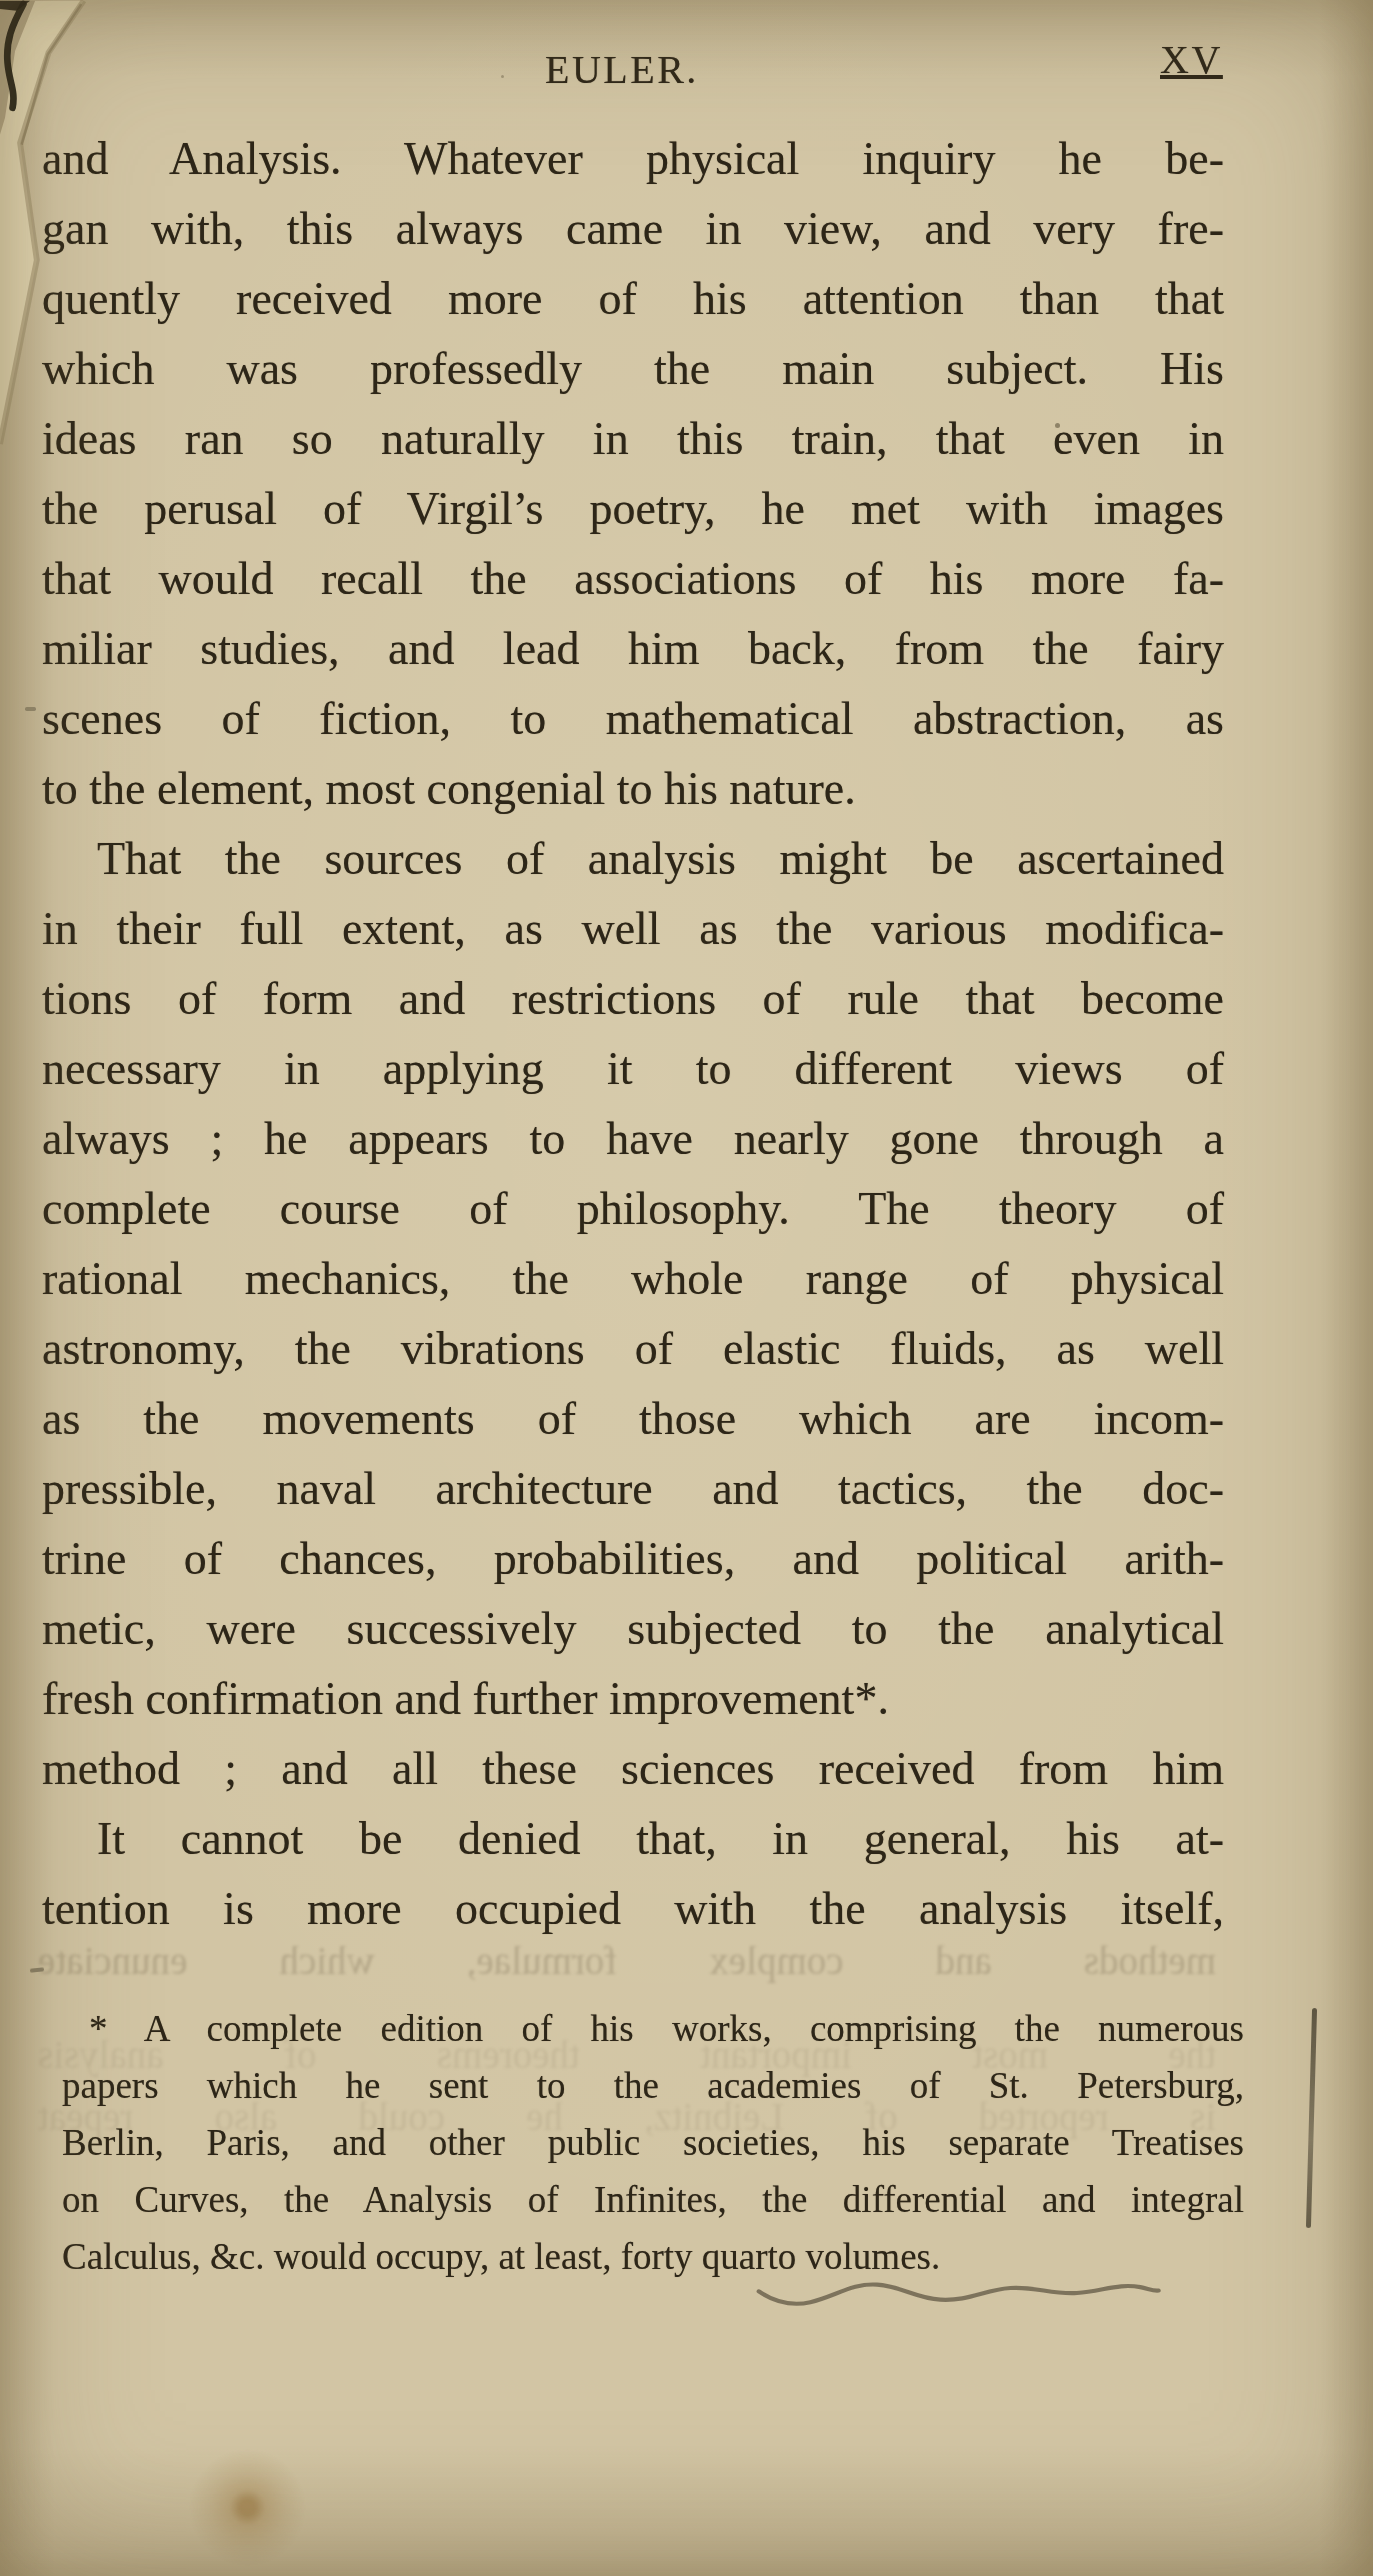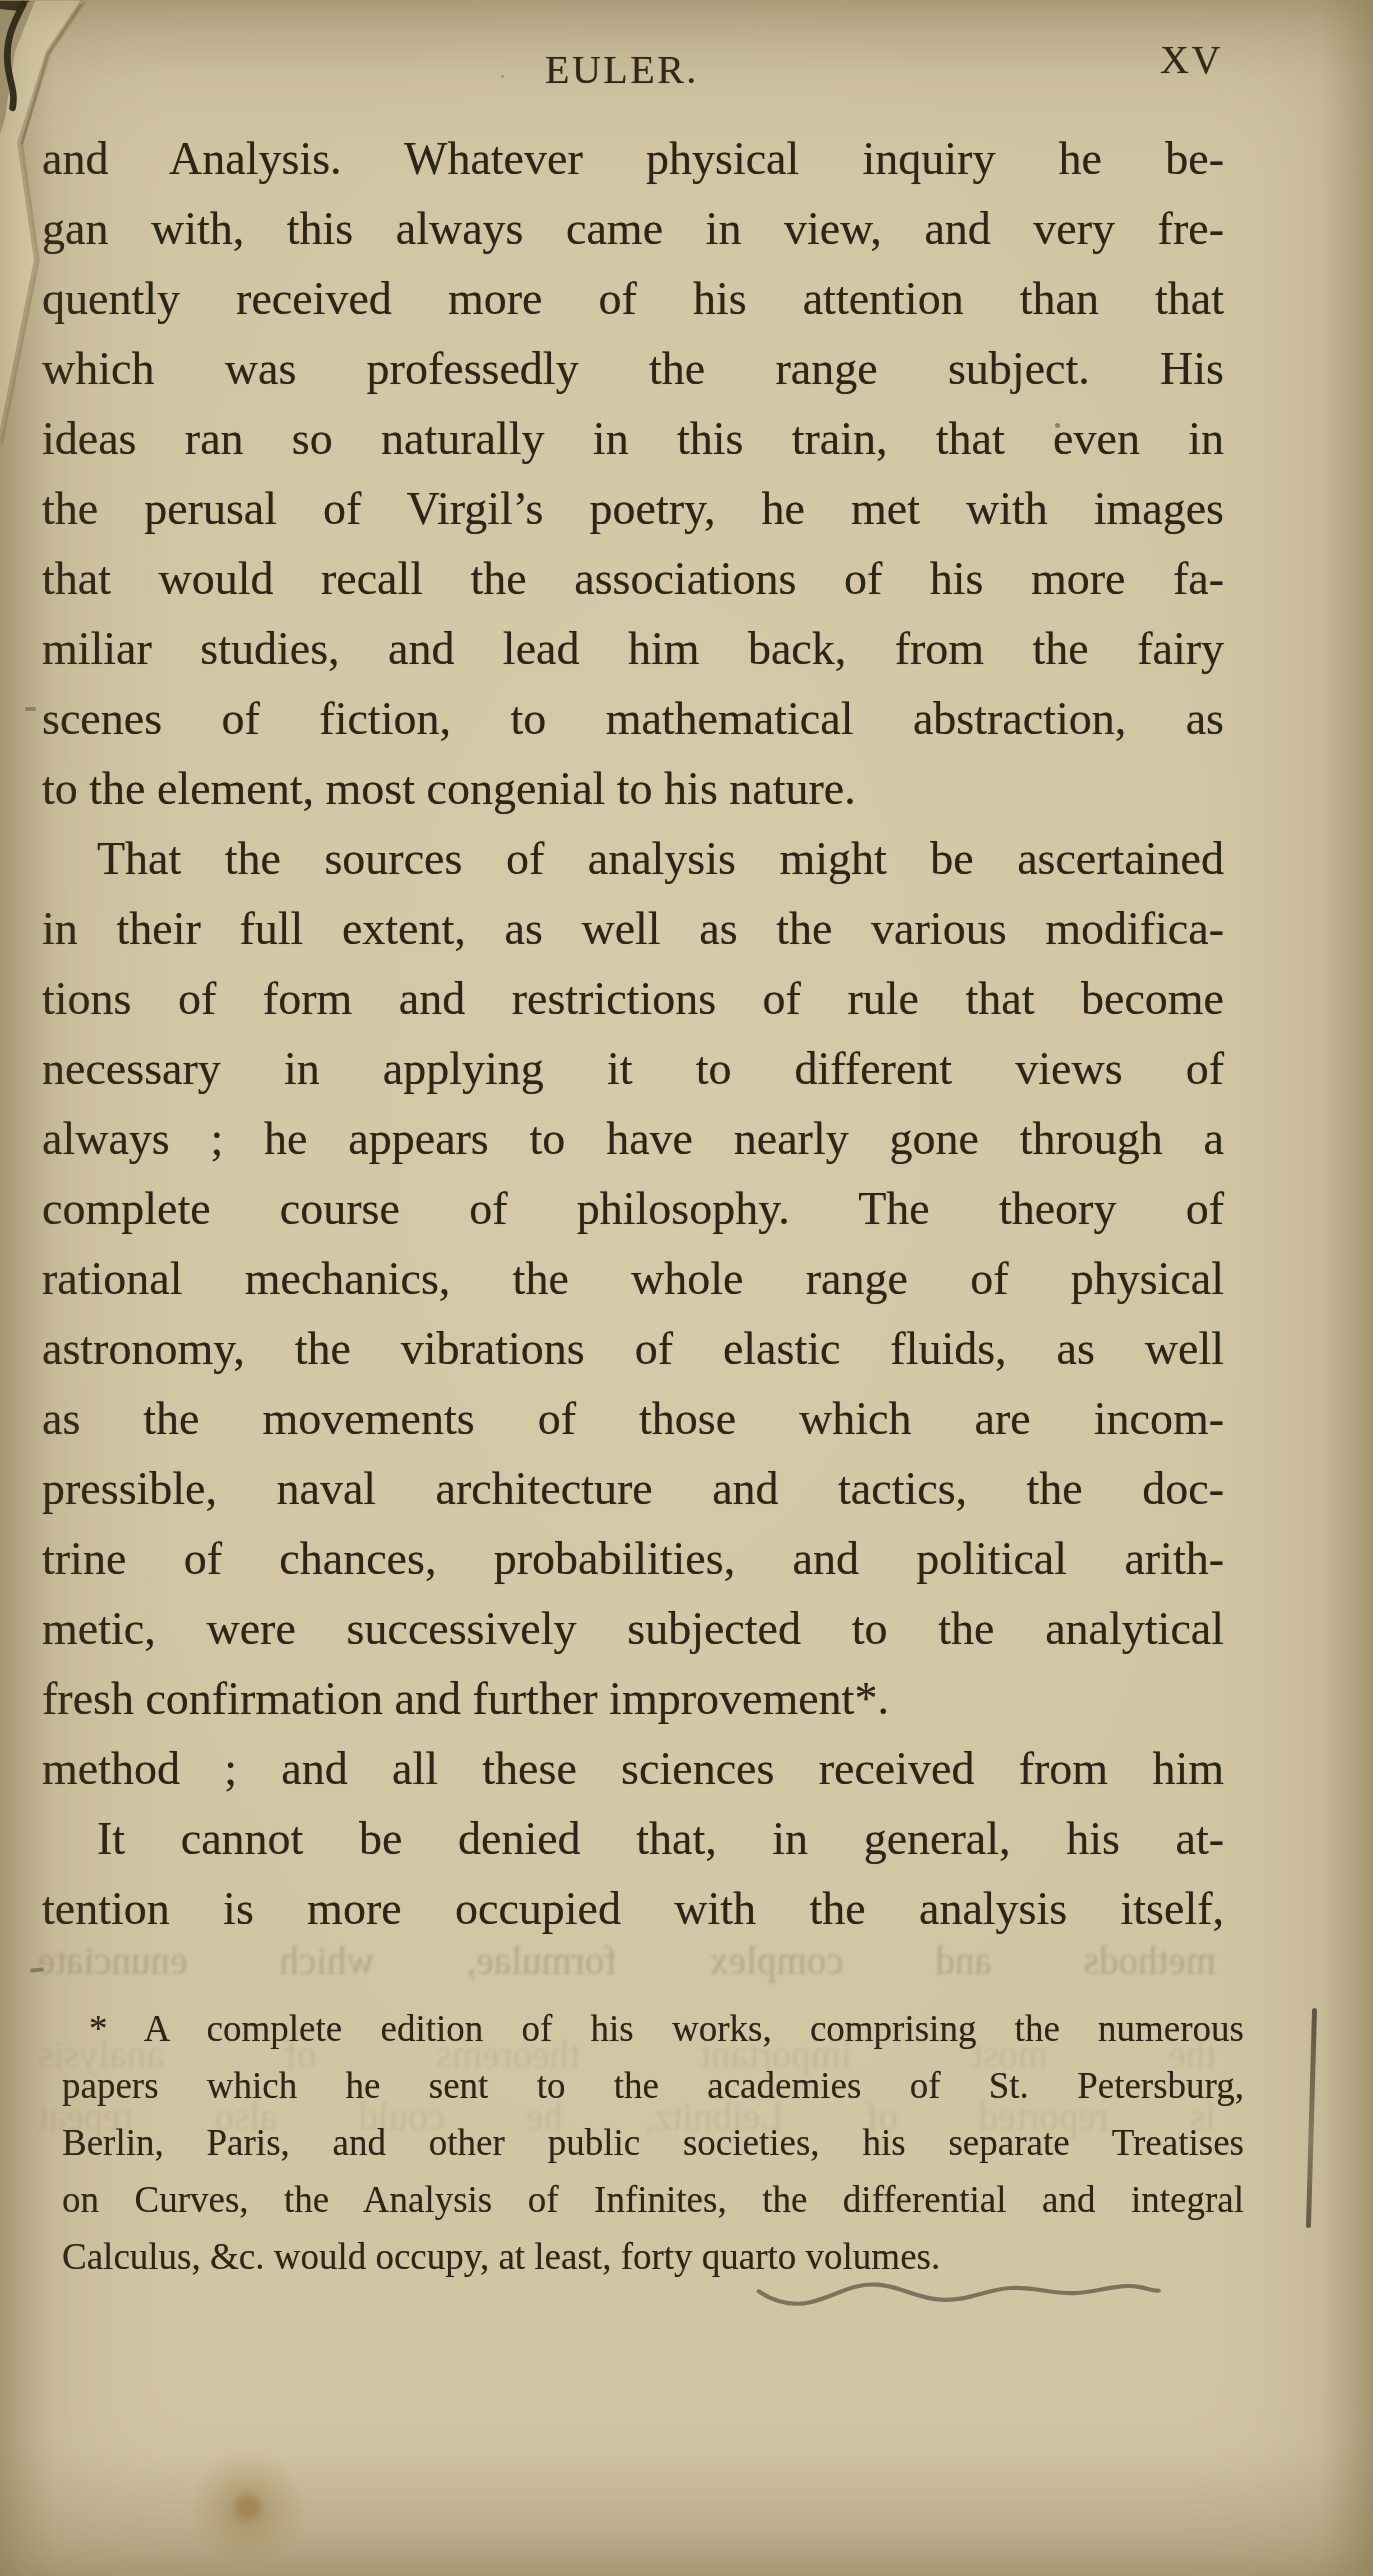--- a/index.html
+++ b/index.html
@@ -15,21 +15,21 @@
     font-family:"Liberation Serif","DejaVu Serif",serif;
     color:var(--ink,#2d2618);
   }
   .page::after{ 
     content:"";position:absolute;inset:0;pointer-events:none;
     box-shadow:inset 0 0 134px 25px rgba(110,92,55,.30), inset 0 0 34px 6.7px rgba(110,92,55,.18);
   }
   .hdr{position:absolute;font-size:40px;letter-spacing:2.5px;color:var(--ink,#2d2618);
        text-shadow:0 0 0.8px rgba(40,30,12,.55);white-space:nowrap;}
   #hdr-title{left:545px;top:34px;margin-top:12px;}
-  #hdr-page{left:1160px;top:36px;}
+  #hdr-page{left:1160px;top:36px;text-decoration:underline;}
 
   .textcol{position:absolute;left:42px;width:1182px;}
   #main-text{top:124px;font-size:46px;}
   .tline{height:70px;line-height:70px;white-space:nowrap;
          text-shadow:0 0 0.8px rgba(40,30,12,.45);}
   .tline.j{white-space:normal;text-align:justify;text-align-last:justify;}
   .tline.ind{text-indent:55px;}
 
   #footnote{top:2000px;font-size:37px;margin-left:20px;}
   .fline{height:57px;line-height:57px;white-space:nowrap;
@@ -78,21 +78,21 @@
     <polygon points="0,0 36,0 20,12 0,10" fill="#15120b" opacity="0.9"></polygon>
   </svg>
 
   <span class="hdr" id="hdr-title">EULER.</span>
   <span class="hdr" id="hdr-page">XV</span>
 
   <div class="textcol" id="main-text">
       <div class="tline j">and Analysis.  Whatever physical inquiry he be-</div>
       <div class="tline j">gan with, this always came in view, and very fre-</div>
       <div class="tline j">quently received more of his attention than that</div>
-      <div class="tline j">which was professedly the range subject.  His</div>
+      <div class="tline j">which was professedly the main subject.  His</div>
       <div class="tline j">ideas ran so naturally in this train, that even in</div>
       <div class="tline j">the perusal of Virgil’s poetry, he met with images</div>
       <div class="tline j">that would recall the associations of his more fa-</div>
       <div class="tline j">miliar studies, and lead him back, from the fairy</div>
       <div class="tline j">scenes of fiction, to mathematical abstraction, as</div>
       <div class="tline">to the element, most congenial to his nature.</div>
       <div class="tline j ind">That the sources of analysis might be ascertained</div>
       <div class="tline j">in their full extent, as well as the various modifica-</div>
       <div class="tline j">tions of form and restrictions of rule that become</div>
       <div class="tline j">necessary in applying it to different views of</div>

